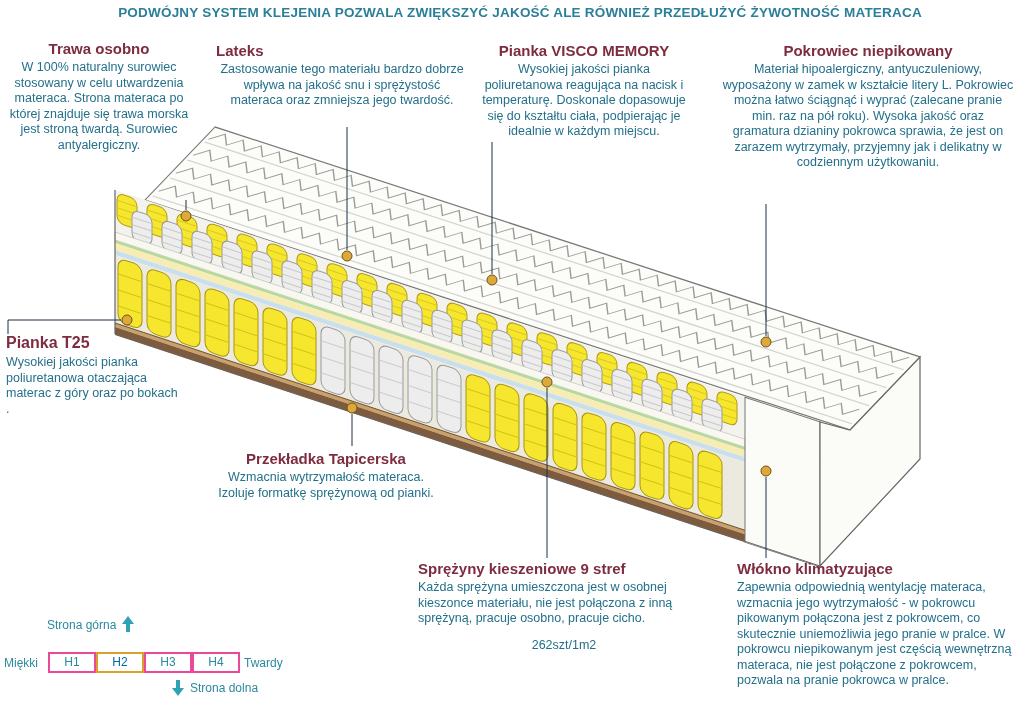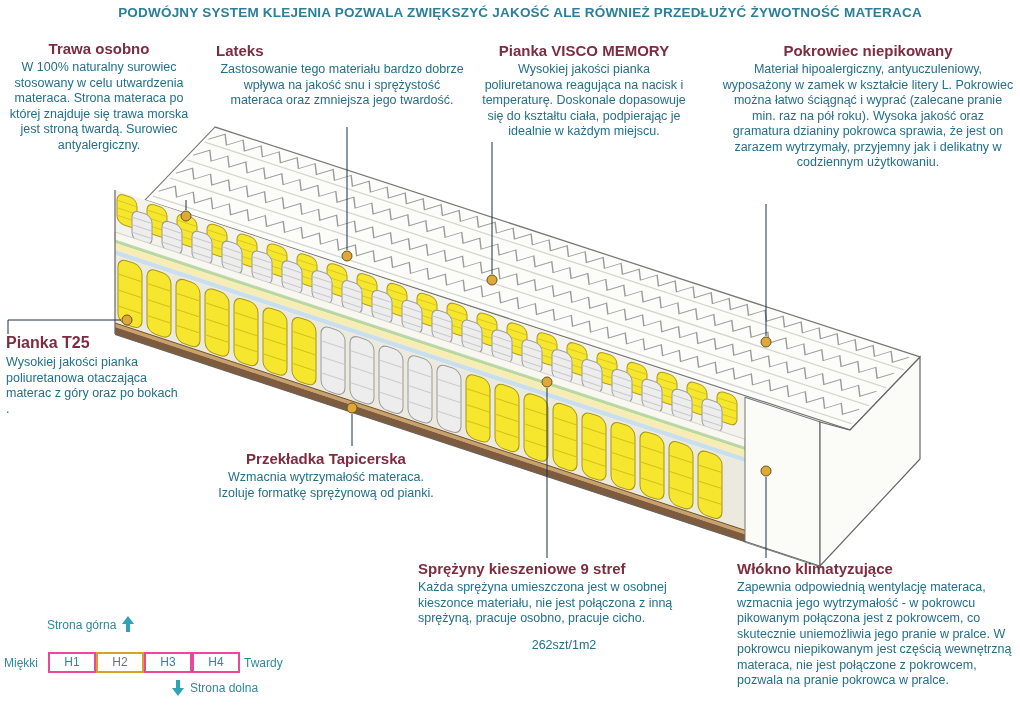--- a/index.html
+++ b/index.html
@@ -22,21 +22,21 @@
   .sprezyny{left:418px;top:560px;width:292px;text-align:left}
   .sprezyny .count{display:block;text-align:center;margin-top:11px}
   .wlokno{left:737px;top:560px;width:277px;text-align:left}
   .scale{position:absolute;left:4px;top:616px;z-index:2;color:#2b8a9e;font-size:12px}
   .scale-top{margin-left:43px;display:flex;align-items:center;gap:6px}
   .scale-row{display:flex;align-items:center;margin-top:19px}
   .scale-row .side-label{width:44px}
   .scale-row .side-label.right{width:auto;margin-left:4px}
   .seg{display:inline-block;width:48px;height:21px;line-height:17px;text-align:center;
        border:2px solid #ec4899;color:#2b8a9e;font-size:12px}
-  .seg.gold{border-color:#d9a12b;color:#737373}
+  .seg.gold{border-color:#d9a12b;color:#0369a1}
   .scale-bottom{margin-left:168px;margin-top:6px;display:flex;align-items:center;gap:6px}
   .arrow{position:relative;width:12px;height:17px;display:inline-block}
   .arrow::before{content:"";position:absolute;left:0;border-left:6px solid transparent;border-right:6px solid transparent}
   .arrow.up::before{top:0;border-bottom:8px solid #2fa3b5}
   .arrow.up::after{content:"";position:absolute;left:4px;top:8px;width:4px;height:8px;background:#2fa3b5}
   .arrow.down::before{bottom:0;border-top:8px solid #2fa3b5}
   .arrow.down::after{content:"";position:absolute;left:4px;top:1px;width:4px;height:8px;background:#2fa3b5}
 </style>
 </head>
 <body>

